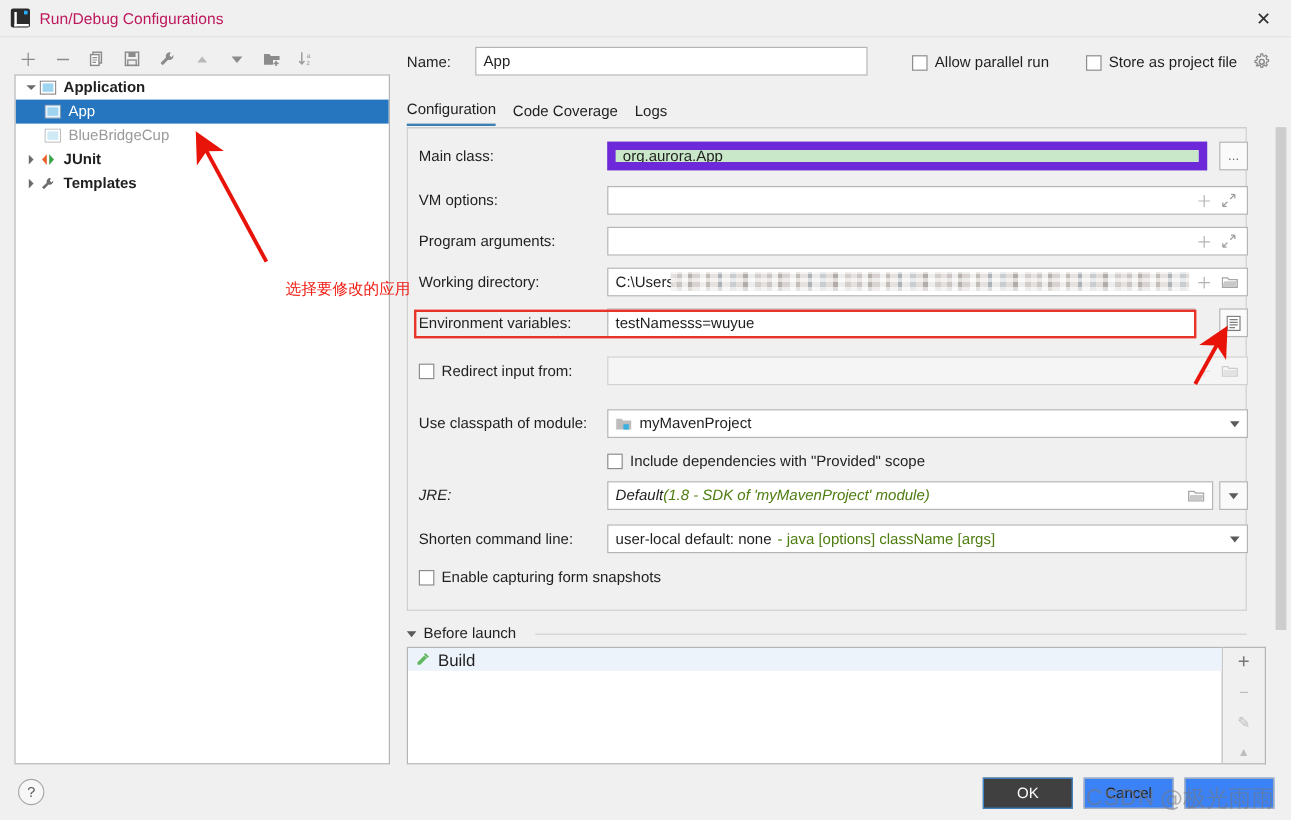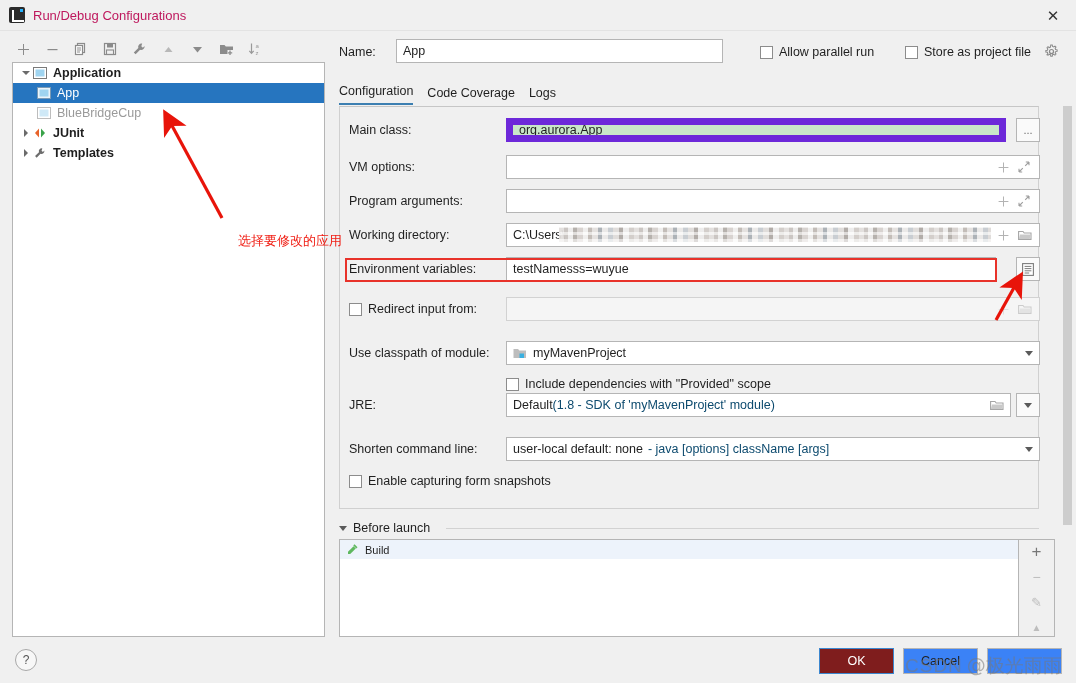--- a/index.html
+++ b/index.html
@@ -133,31 +133,31 @@
   #env-highlight{
     position:absolute;left:345px;top:258px;width:652px;height:24px;
     border:2px solid #e8322a;pointer-events:none;
   }
 
   .sel-combo{
     position:absolute;height:24px;border:1px solid #b5b5b5;background:#fff;
     display:flex;align-items:center;padding:0 6px;font-size:12.5px;
   }
   .caret{ width:0;height:0;border-left:4.5px solid transparent;border-right:4.5px solid transparent;border-top:5px solid #5a5a5a; }
-  .dim{ color:#0c4a6e; }
+  .dim{ color:#4d7c0f; }
 
   
   #before-launch-header{ position:absolute;left:339px;top:521px;display:flex;align-items:center;gap:6px;font-size:12.5px; }
   #bl-tw{ width:0;height:0;border-left:4px solid transparent;border-right:4px solid transparent;border-top:5px solid #5a5a5a; }
   #bl-rule{ position:absolute;left:446px;top:528px;width:593px;height:1px;background:#d2d2d2; }
   #bl-list{
     position:absolute;left:339px;top:539px;width:680px;height:98px;
     background:#fff;border:1px solid #b5b5b5;
   }
-  #bl-item{ height:19px;background:#edf3fb;display:flex;align-items:center;padding-left:6px;gap:6px;font-size:11px; }
+  #bl-item{ height:19px;background:#edf3fb;display:flex;align-items:center;padding-left:6px;gap:6px;font-size:14px; }
   #bl-side{
     position:absolute;left:1019px;top:539px;width:36px;height:98px;
     background:#f0f0f0;border:1px solid #b5b5b5;border-left:none;
     display:flex;flex-direction:column;align-items:center;padding-top:4px;gap:9px;color:#777;
   }
   #bl-side div{ height:16px;display:flex;align-items:center;justify-content:center;width:100%; }
 
   
   #vscroll{ position:absolute;left:1061px;top:106px;width:13px;height:531px;background:#f0f0f0; }
   #vthumb{ position:absolute;left:2px;top:0px;width:9px;height:419px;background:#cdcdcd; }
@@ -165,21 +165,21 @@
   
   #help-btn{
     position:absolute;left:15px;top:649px;width:22px;height:22px;border-radius:50%;
     border:1px solid #a9a9a9;background:#f7f7f7;color:#555;
     display:flex;align-items:center;justify-content:center;font-size:12px;
   }
   .dlg-btn{
     position:absolute;height:26px;border:1px solid #b5b5b5;background:#3b82f6;
     display:flex;align-items:center;justify-content:center;font-size:12.5px;
   }
-  #ok-btn{ left:819px;top:648px;width:75px;background:#7f1d1d;border-color:#3c87cf;color:#fff; }
+  #ok-btn{ left:819px;top:648px;width:75px;background:#404040;border-color:#3c87cf;color:#fff; }
   #cancel-btn{ left:903px;top:648px;width:75px; }
   #extra-btn{ left:987px;top:648px;width:75px; }
 
   
   #anno-layer{ position:absolute;left:0;top:0;width:1076px;height:683px;pointer-events:none; }
   #anno-text{
     position:absolute;left:238px;top:232px;color:#f01e14;font-size:13px;
     font-family:"DejaVu Sans", sans-serif;white-space:nowrap;
   }
   
@@ -449,21 +449,21 @@
     </div>
   </div>
 
   <div class="frow" style="top:265px;">
     <div class="chk-wrap" style="position:absolute;left:166px;top:5px;">
       <span class="chkbox"></span>
       <span>Include dependencies with "Provided" scope</span>
     </div>
   </div>
 
-  <div class="frow" style="top:286px;">
+  <div class="frow" style="top:294px;font-style:italic;">
     <div class="flabel">JRE:</div>
     <div class="sel-combo" style="left:166px;width:505px;justify-content:space-between;">
       <span style="display:flex;align-items:center;">
         <span>Default</span>
         <span class="dim">(1.8 - SDK of 'myMavenProject' module)</span>
       </span>
       <span style="display:flex;">
         <svg width="14" height="12" viewBox="0 0 14 12">
             <path d="M0.6 2.5h4.4l1.2 1.5H13v6.4H0.6z" fill="none" stroke="#a6a6a6" stroke-width="1.1"></path>
             <path d="M2 5.4h11L11.6 10H0.8z" fill="#c9c9c9"></path>

